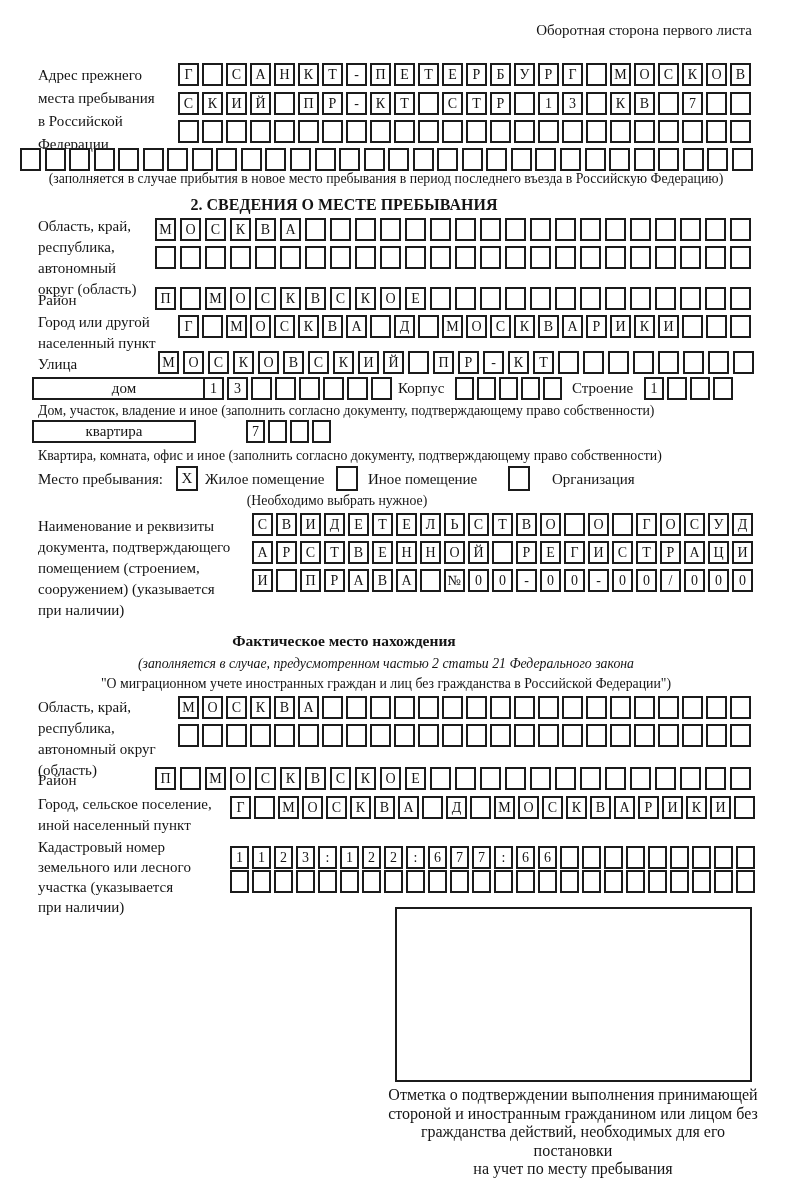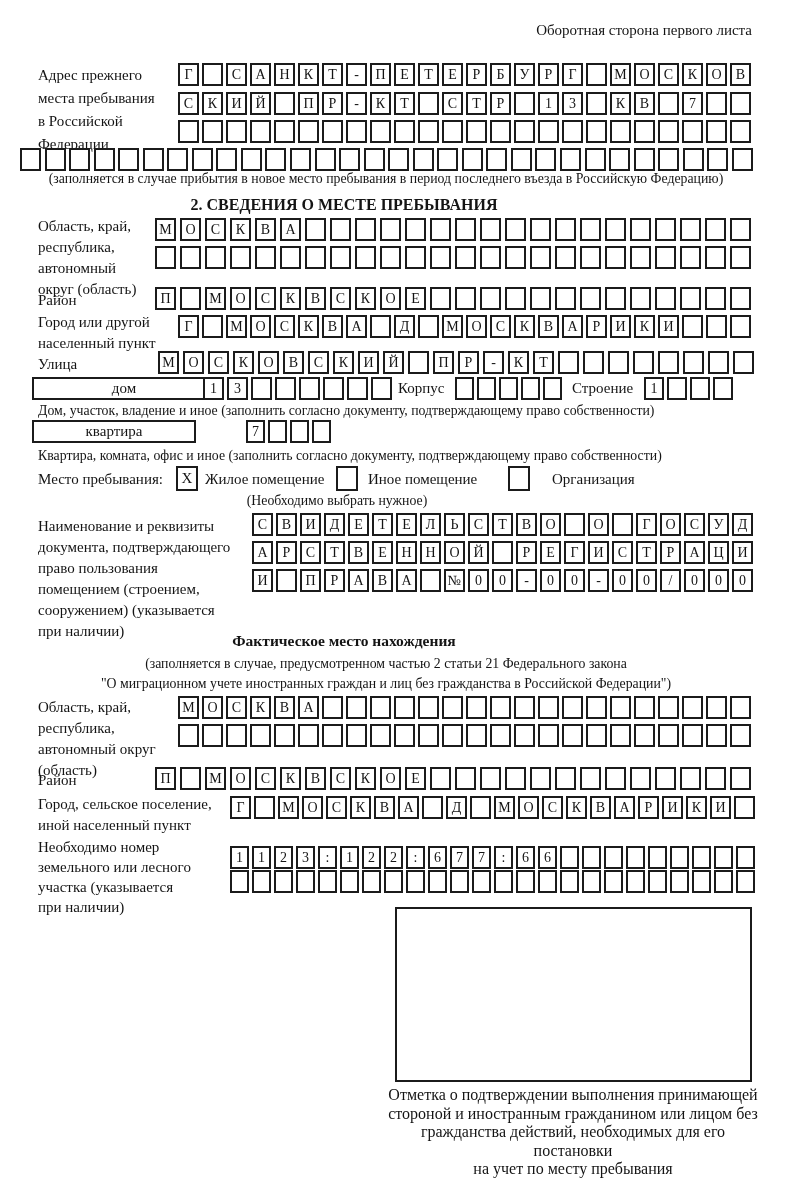--- a/index.html
+++ b/index.html
@@ -352,21 +352,20 @@
   <div class="abs label" style="left:205px;top:468px;">Жилое помещение</div>
   <div class="abs chk" style="left:336px;top:466px;"></div>
   <div class="abs label" style="left:368px;top:468px;">Иное помещение</div>
   <div class="abs chk" style="left:508px;top:466px;"></div>
   <div class="abs label" style="left:552px;top:468px;">Организация</div>
   <div class="abs" style="left:157px;top:493px;width:360px;text-align:center;font-size:13.8px;">(Необходимо выбрать нужное)</div>
 
   <div class="abs label lh21" style="left:38px;top:516px;">
     <div>Наименование и реквизиты</div>
     <div>документа, подтверждающего</div>
-    <div>право пользования</div>
     <div>помещением (строением,</div>
     <div>сооружением) (указывается</div>
     <div>при наличии)</div>
   </div>
   <div class="abs row" style="left:252px;top:513px;">
       <div class="cell">С</div>
       <div class="cell">В</div>
       <div class="cell">И</div>
       <div class="cell">Д</div>
       <div class="cell">Е</div>
@@ -428,21 +427,21 @@
       <div class="cell">-</div>
       <div class="cell">0</div>
       <div class="cell">0</div>
       <div class="cell">/</div>
       <div class="cell">0</div>
       <div class="cell">0</div>
       <div class="cell">0</div>
     </div>
 
   <div class="abs title" style="left:0;top:632px;font-size:15.5px;">Фактическое место нахождения</div>
-  <div class="abs note" style="left:0;top:656px;">(заполняется в случае, предусмотренном частью 2 статьи 21 Федерального закона</div>
+  <div class="abs note" style="left:0;top:656px;font-style:italic;">(заполняется в случае, предусмотренном частью 2 статьи 21 Федерального закона</div>
   <div class="abs note" style="left:0;top:676px;">"О миграционном учете иностранных граждан и лиц без гражданства в Российской Федерации")</div>
 
   <div class="abs label lh21" style="left:38px;top:697px;">
     <div>Область, край,</div>
     <div>республика,</div>
     <div>автономный округ</div>
     <div>(область)</div>
   </div>
   <div class="abs row" style="left:178px;top:696px;">
       <div class="cell">М</div>
@@ -548,21 +547,21 @@
       <div class="cell">В</div>
       <div class="cell">А</div>
       <div class="cell">Р</div>
       <div class="cell">И</div>
       <div class="cell">К</div>
       <div class="cell">И</div>
       <div class="cell"></div>
     </div>
 
   <div class="abs label lh20" style="left:38px;top:837px;">
-    <div>Необходимо номер</div>
+    <div>Кадастровый номер</div>
     <div>земельного или лесного</div>
     <div>участка (указывается</div>
     <div>при наличии)</div>
   </div>
   <div class="abs row p22" style="left:230px;top:846px;">
       <div class="cell">1</div>
       <div class="cell">1</div>
       <div class="cell">2</div>
       <div class="cell">3</div>
       <div class="cell">:</div>

